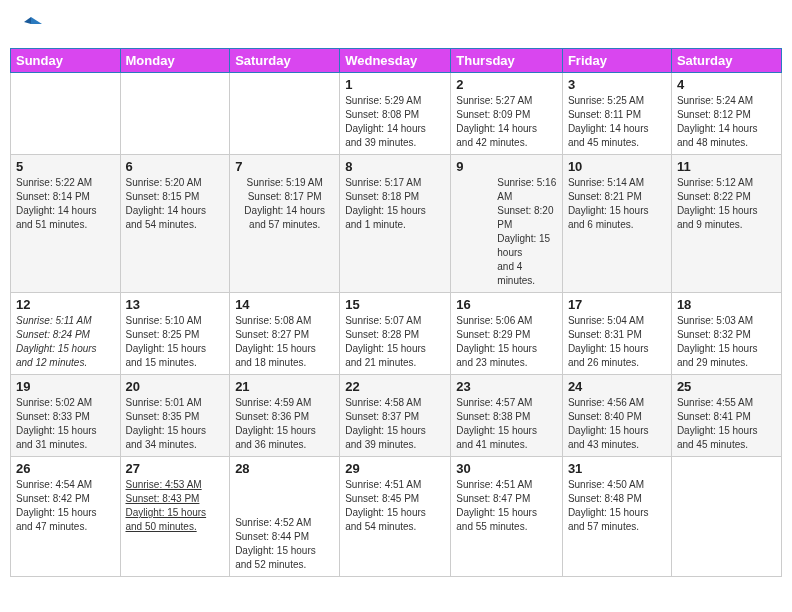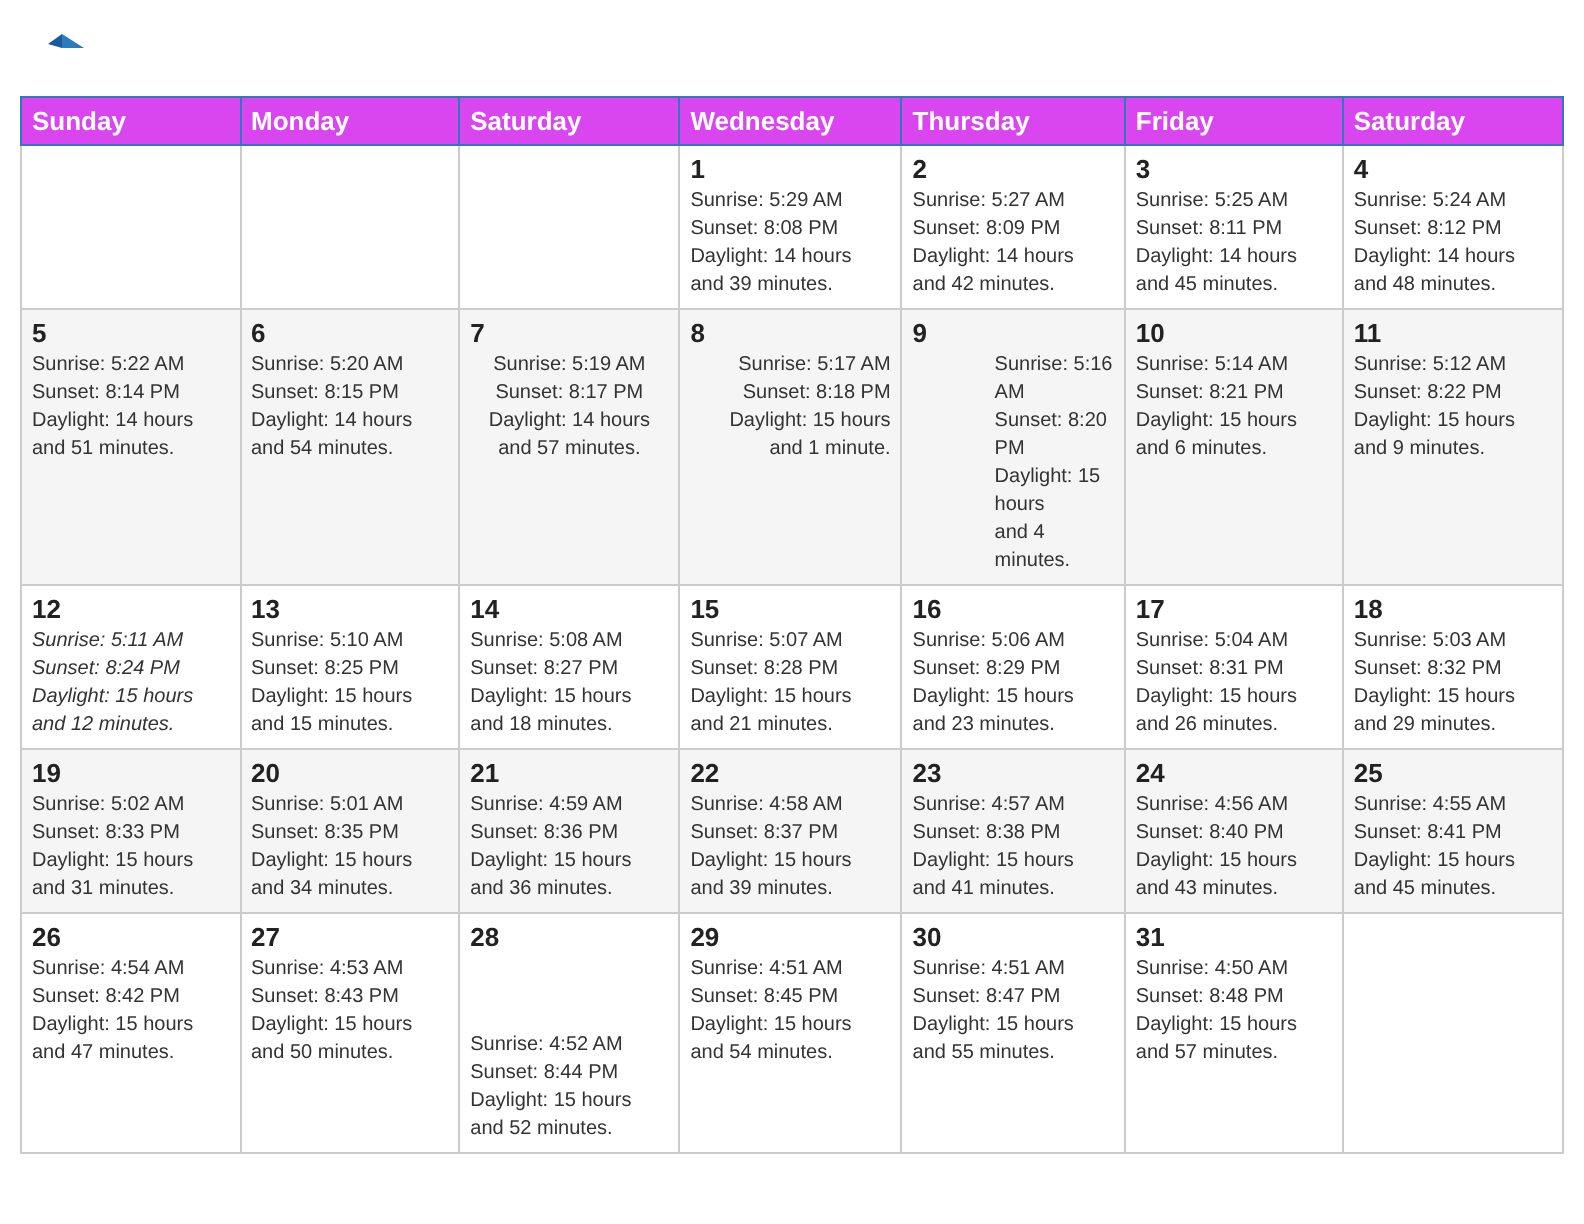--- a/index.html
+++ b/index.html
@@ -175,21 +175,21 @@
         </td>
         <td>
           <div class="day-number">7</div>
           <div class="day-info" style="white-space: pre-line; text-align: center;">Sunrise: 5:19 AM
 Sunset: 8:17 PM
 Daylight: 14 hours
 and 57 minutes.</div>
         </td>
         <td>
           <div class="day-number">8</div>
-          <div class="day-info" style="white-space: pre-line; text-align: right;">Sunrise: 5:17 AM
+          <div class="day-info" style="white-space: pre-line;">Sunrise: 5:17 AM
 Sunset: 8:18 PM
 Daylight: 15 hours
 and 1 minute.</div>
         </td>
         <td>
           <div class="day-number">9</div>
           <div class="day-info" style="white-space: pre-line; margin-left: 41px;">Sunrise: 5:16 AM
 Sunset: 8:20 PM
 Daylight: 15 hours
 and 4 minutes.</div>
@@ -314,21 +314,21 @@
       <tr class="row-odd">
         <td>
           <div class="day-number">26</div>
           <div class="day-info" style="white-space: pre-line;">Sunrise: 4:54 AM
 Sunset: 8:42 PM
 Daylight: 15 hours
 and 47 minutes.</div>
         </td>
         <td>
           <div class="day-number">27</div>
-          <div class="day-info" style="white-space: pre-line;">Sunrise: 4:53 AM
+          <div class="day-info" style="white-space: pre-line; text-decoration: underline;">Sunrise: 4:53 AM
 Sunset: 8:43 PM
 Daylight: 15 hours
 and 50 minutes.</div>
         </td>
         <td>
           <div class="day-number">28</div>
           <div class="day-info" style="white-space: pre-line; margin-top: 40px;">Sunrise: 4:52 AM
 Sunset: 8:44 PM
 Daylight: 15 hours
 and 52 minutes.</div>

